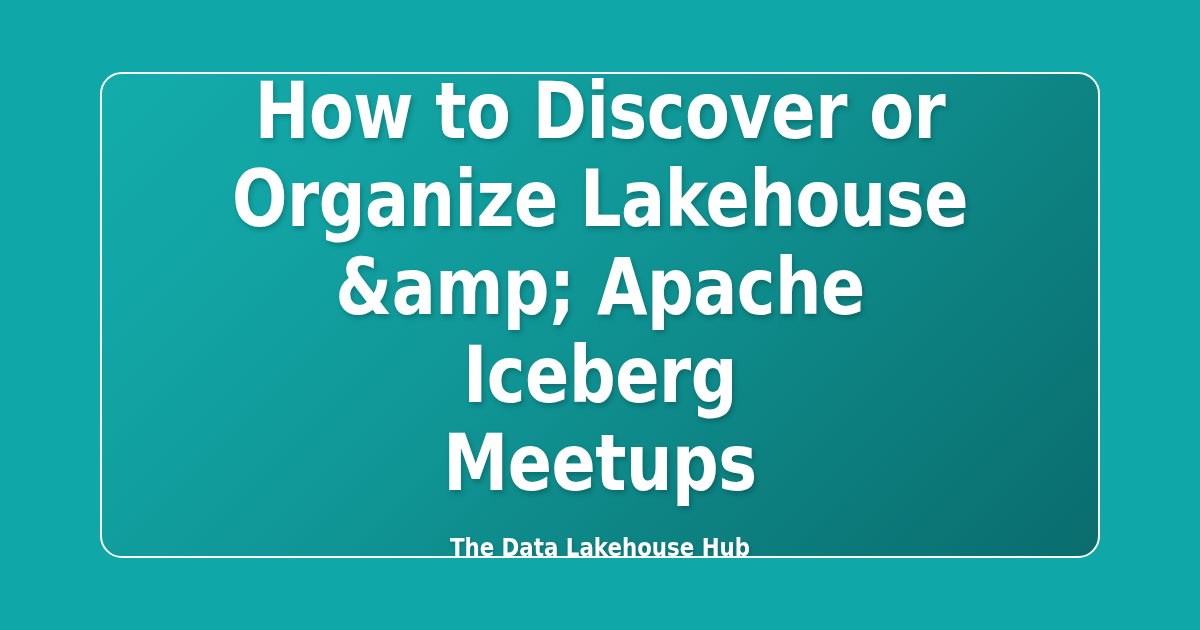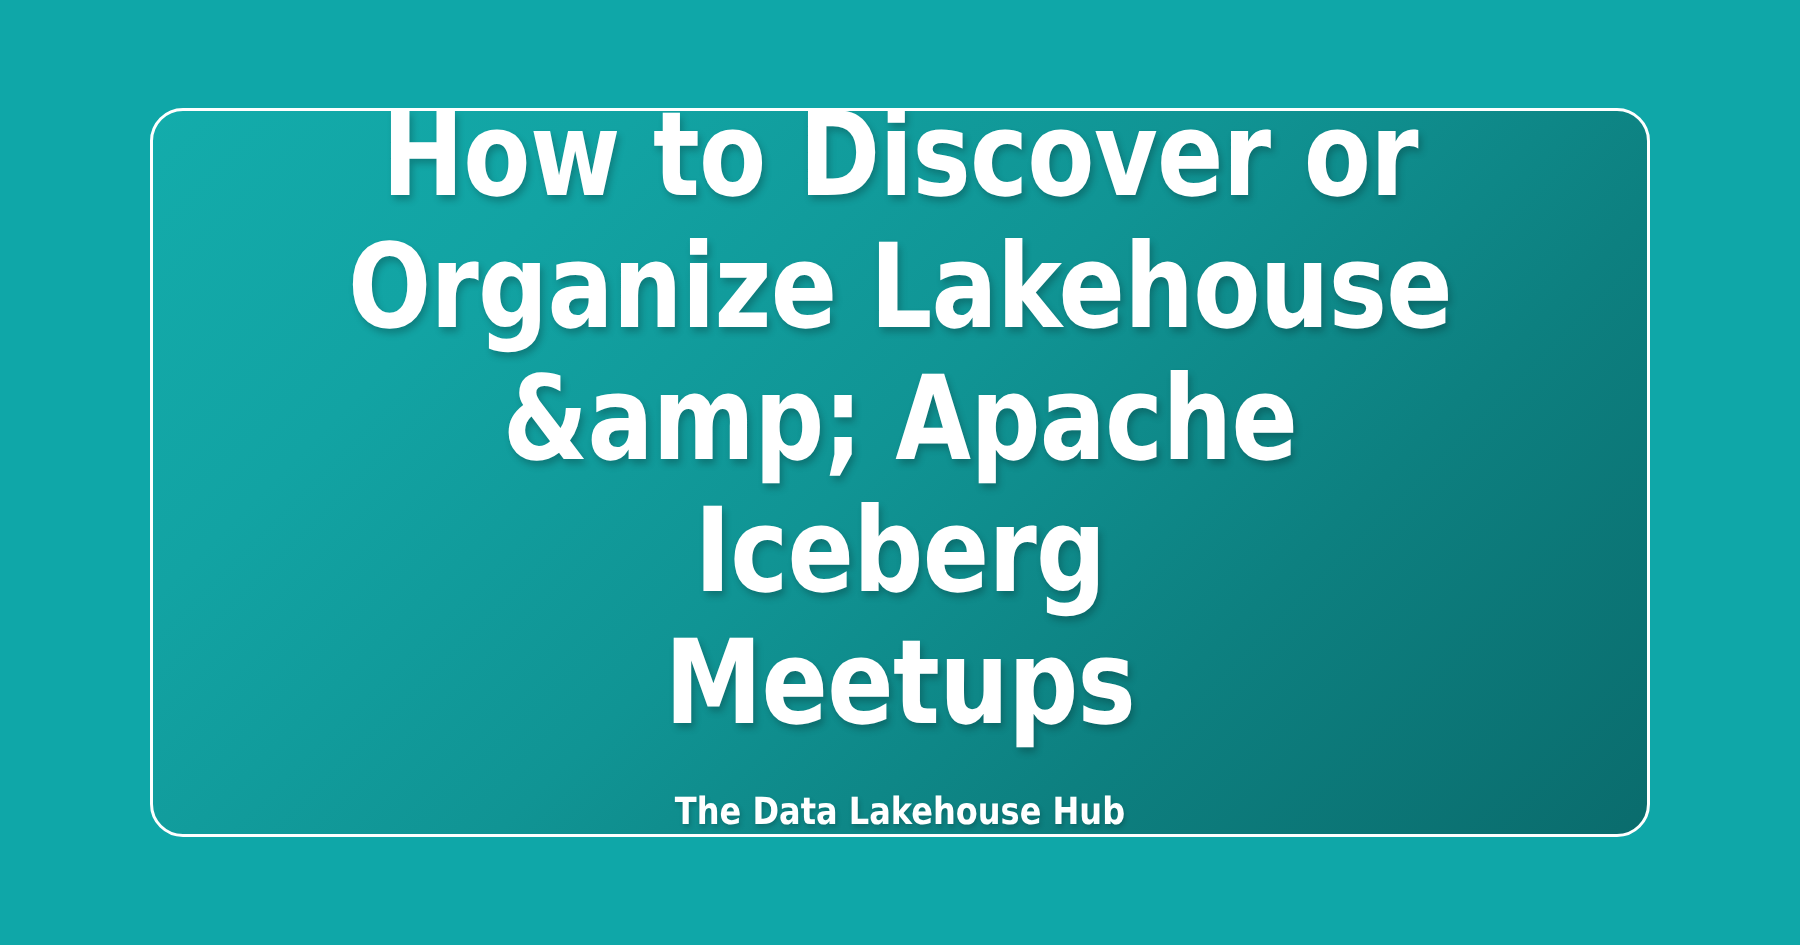--- a/index.html
+++ b/index.html
@@ -34,21 +34,21 @@
     border-radius: 22px;
     background: linear-gradient(135deg,
                 #13ACAB 0%,
                 #12A3A3 22%,
                 #109494 48%,
                 #0D8080 72%,
                 #0A6C6D 100%);
     display: flex;
     flex-direction: column;
     align-items: center;
-    justify-content: flex-end;
+    justify-content: center;
     overflow: hidden;
   }
 
   .card-inner {
     width: 880px;
     display: flex;
     flex-direction: column;
     align-items: center;
     justify-content: center;
     text-align: center;

